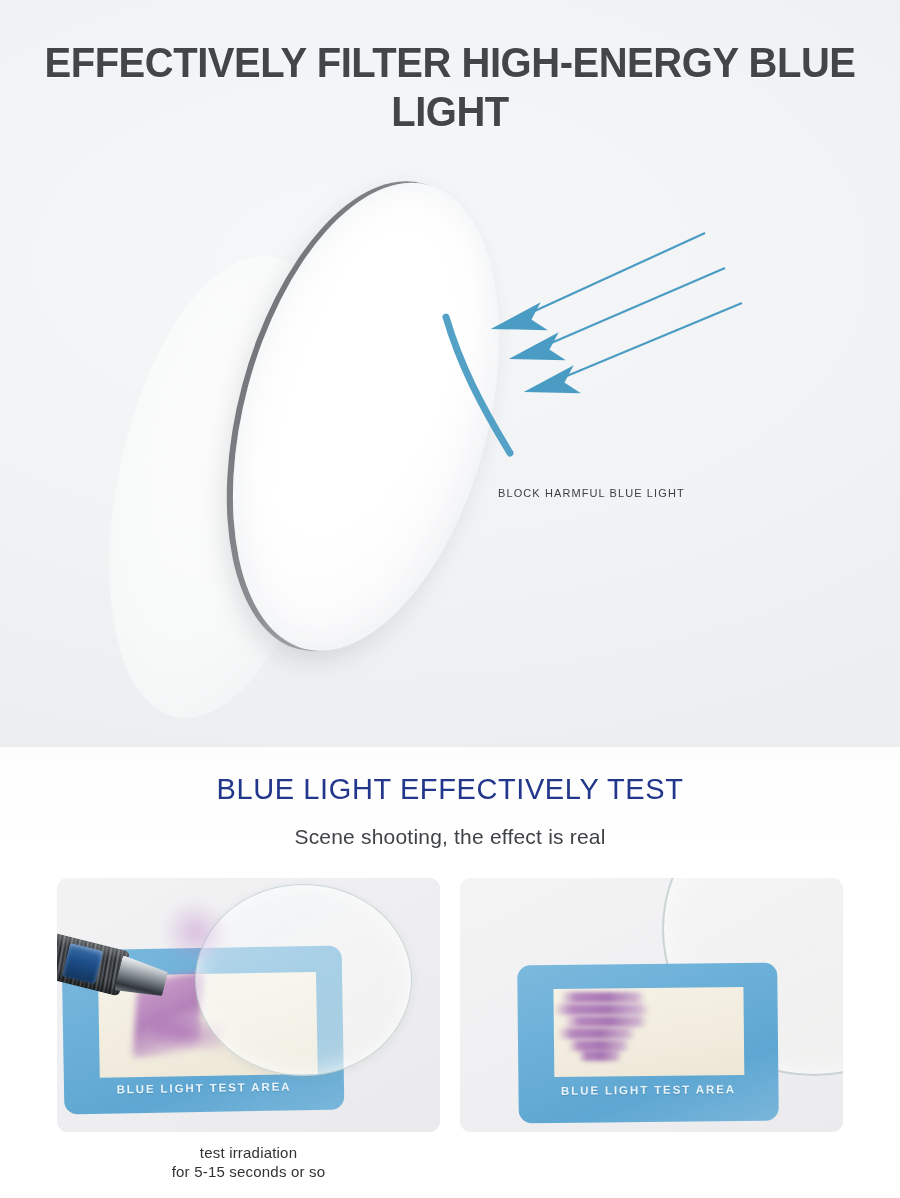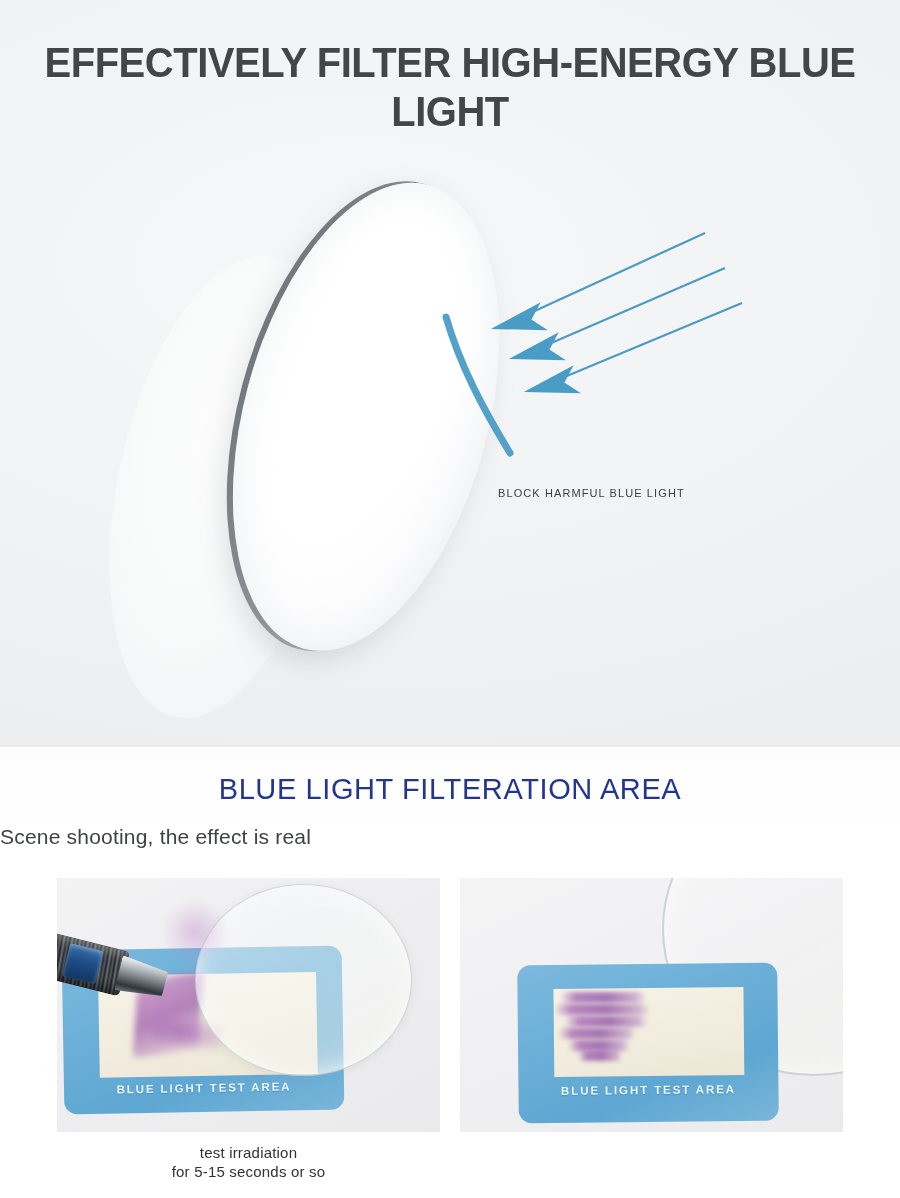--- a/index.html
+++ b/index.html
@@ -114,38 +114,40 @@
     text-align: center;
     font-size: 29px;
     font-weight: 400;
     letter-spacing: 0.6px;
     color: #22368c;
   }
   .test-sub {
     position: absolute;
     left: 0; top: 78px;
     width: 900px;
+    text-align: center;
     font-size: 21px;
     font-weight: 400;
     letter-spacing: 0.2px;
     color: #3f4246;
   }
 
   .photos {
     position: absolute;
     left: 57px; top: 131px;
     width: 786px; height: 254px;
     display: flex;
     justify-content: space-between;
   }
   .photo {
     position: relative;
     width: 383px; height: 254px;
     overflow: hidden;
     background: #efeff1;
+    border-radius: 11px;
   }
 
   
   .card {
     position: absolute;
     background: linear-gradient(160deg, #7cb9dd 0%, #6cb0d8 35%, #5ea7d2 70%, #7ab6da 100%);
     border-radius: 13px;
   }
   .card-window {
     position: absolute;
@@ -308,21 +310,21 @@
       <path d="M108 166 L151 143 L143 158 L157 167 Z"></path>
     </g>
     <path d="M26 92 C 40 140, 62 182, 90 228" stroke="#4a9cc4" stroke-width="7" stroke-linecap="round" fill="none" opacity="0.95"></path>
   </svg>
 
   <div class="caption-block">BLOCK HARMFUL BLUE LIGHT</div>
 </div>
 
 <div class="test-sec">
 
-  <div class="test-title">BLUE LIGHT FILTERATION AREA</div>
+  <div class="test-title">BLUE LIGHT EFFECTIVELY TEST</div>
   <div class="test-sub">Scene shooting, the effect is real</div>
 
   <div class="photos">
 
     <div class="photo">
       <div class="p1-bg"></div>
 
       <div class="card p1-card">
         <div class="card-window p1-win"></div>
         <div class="card-label p1-label">BLUE LIGHT TEST AREA</div>

